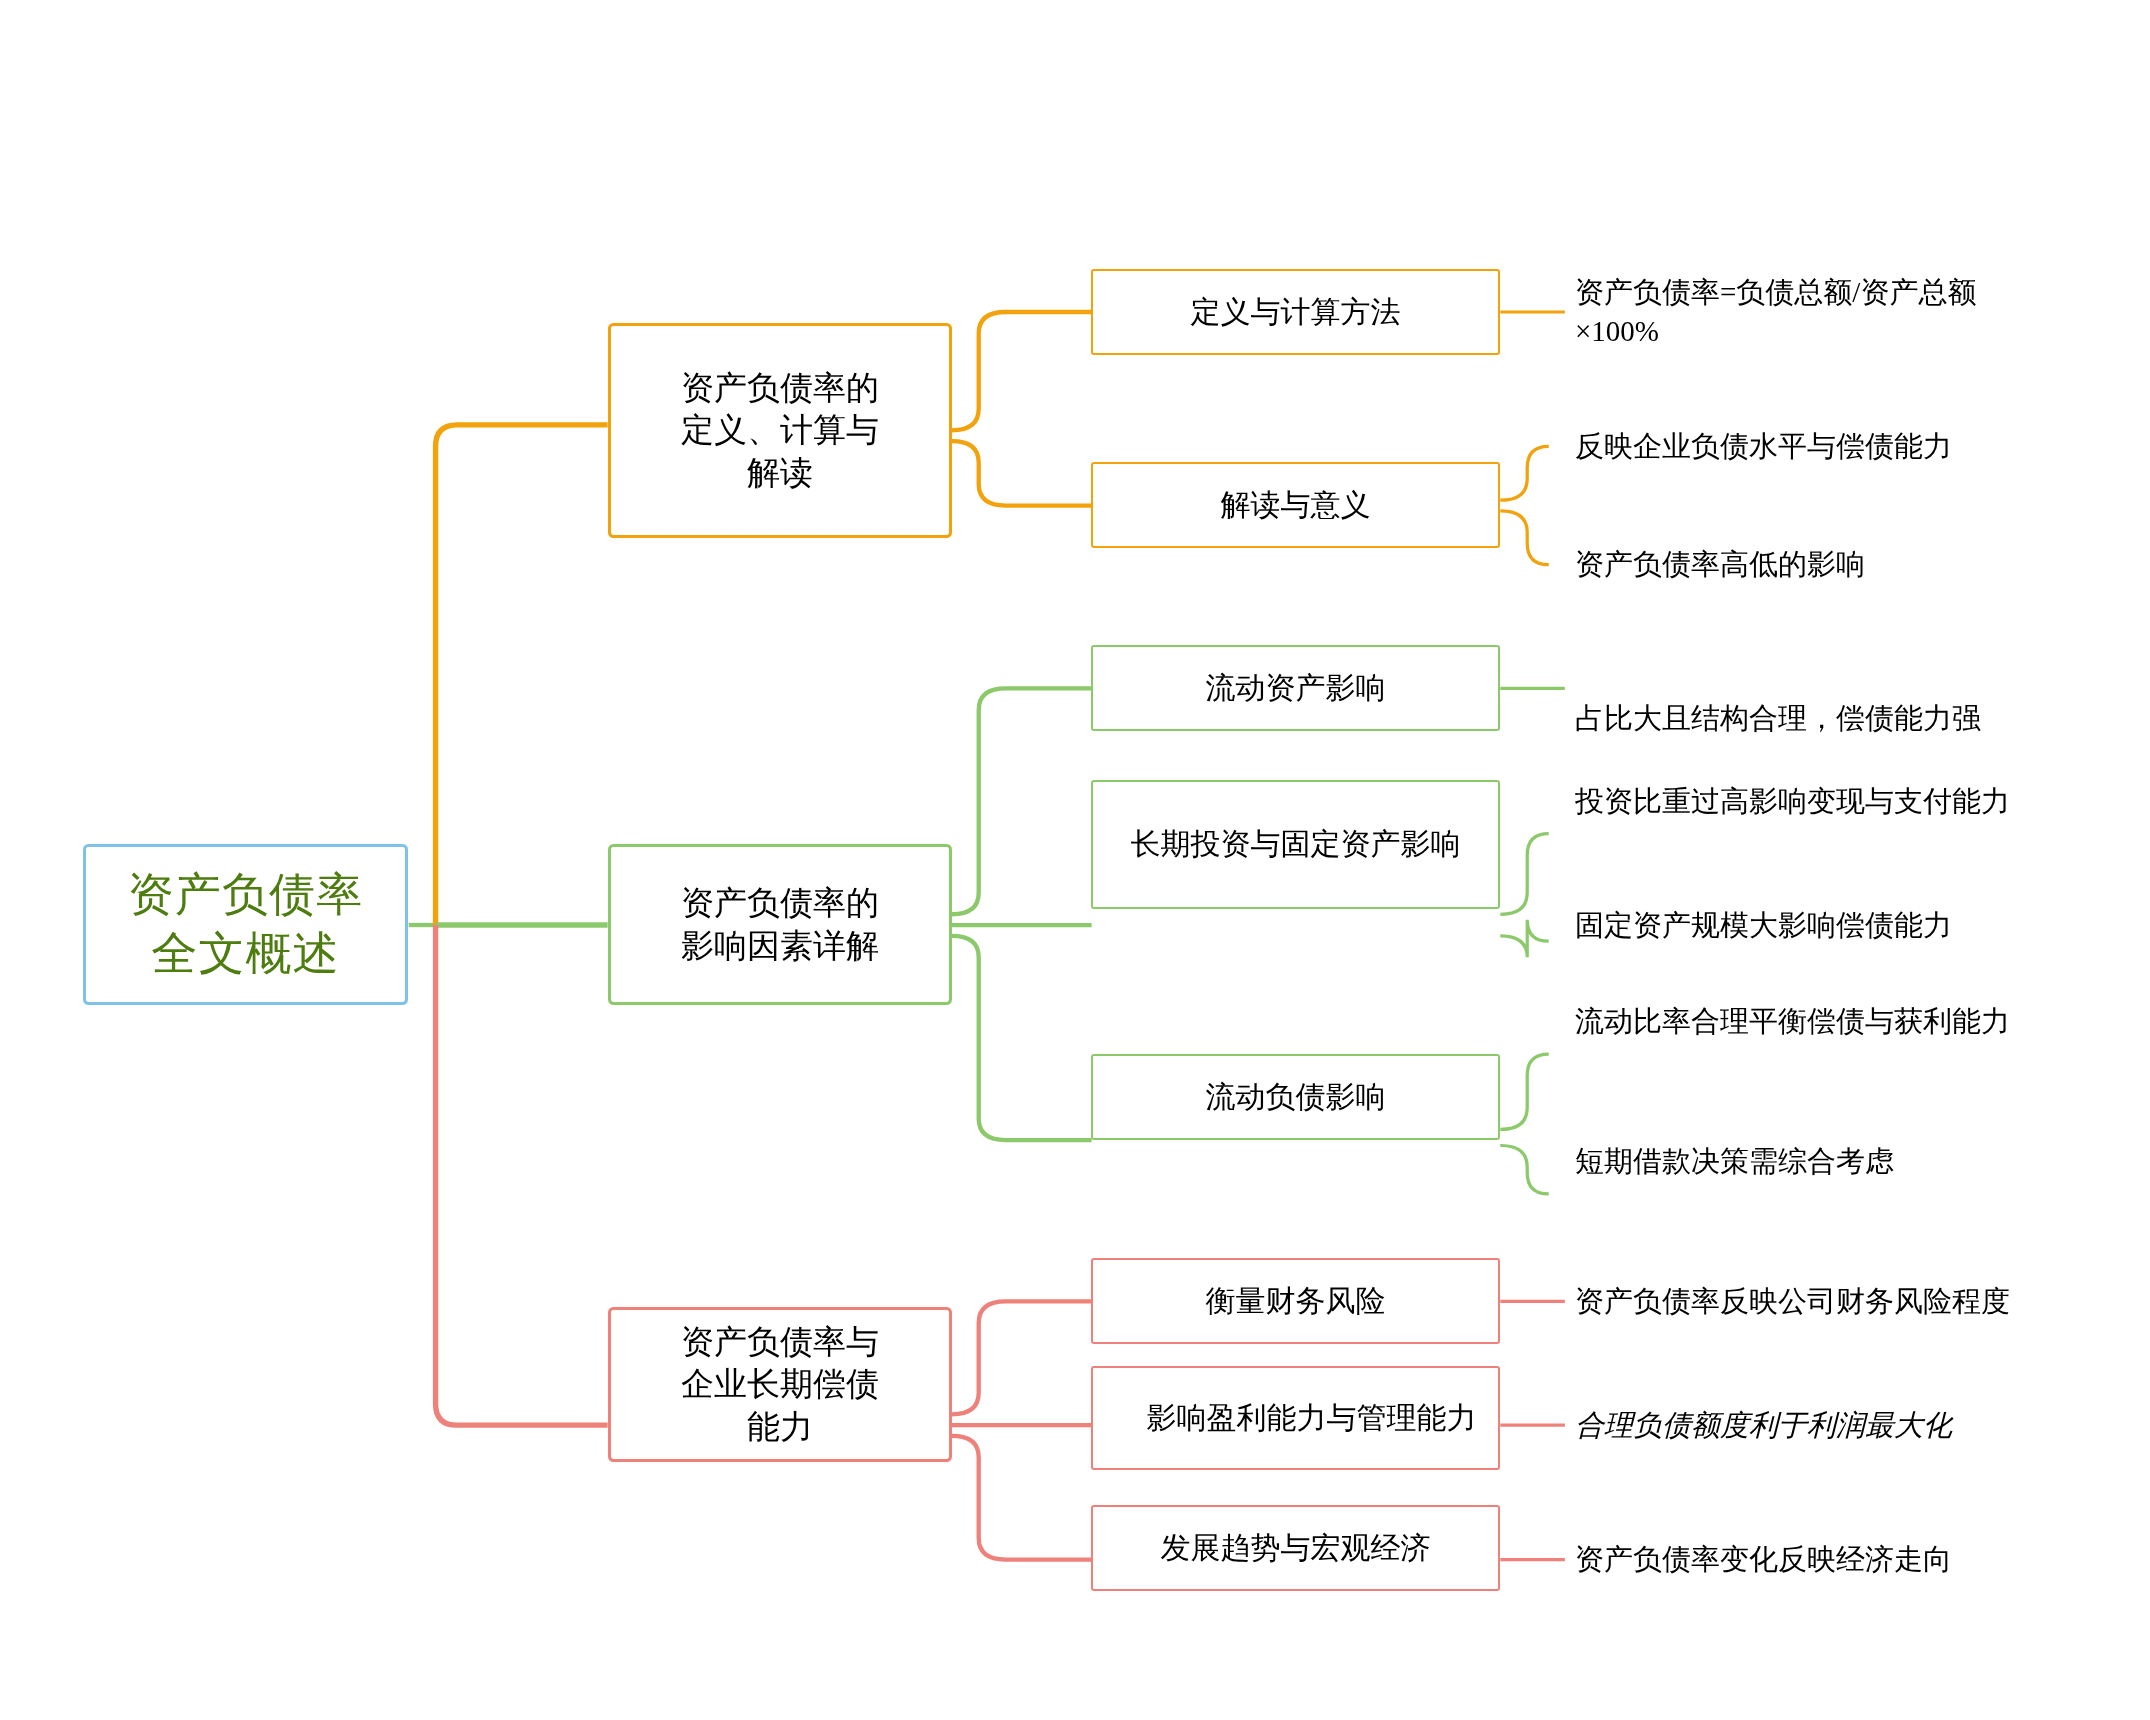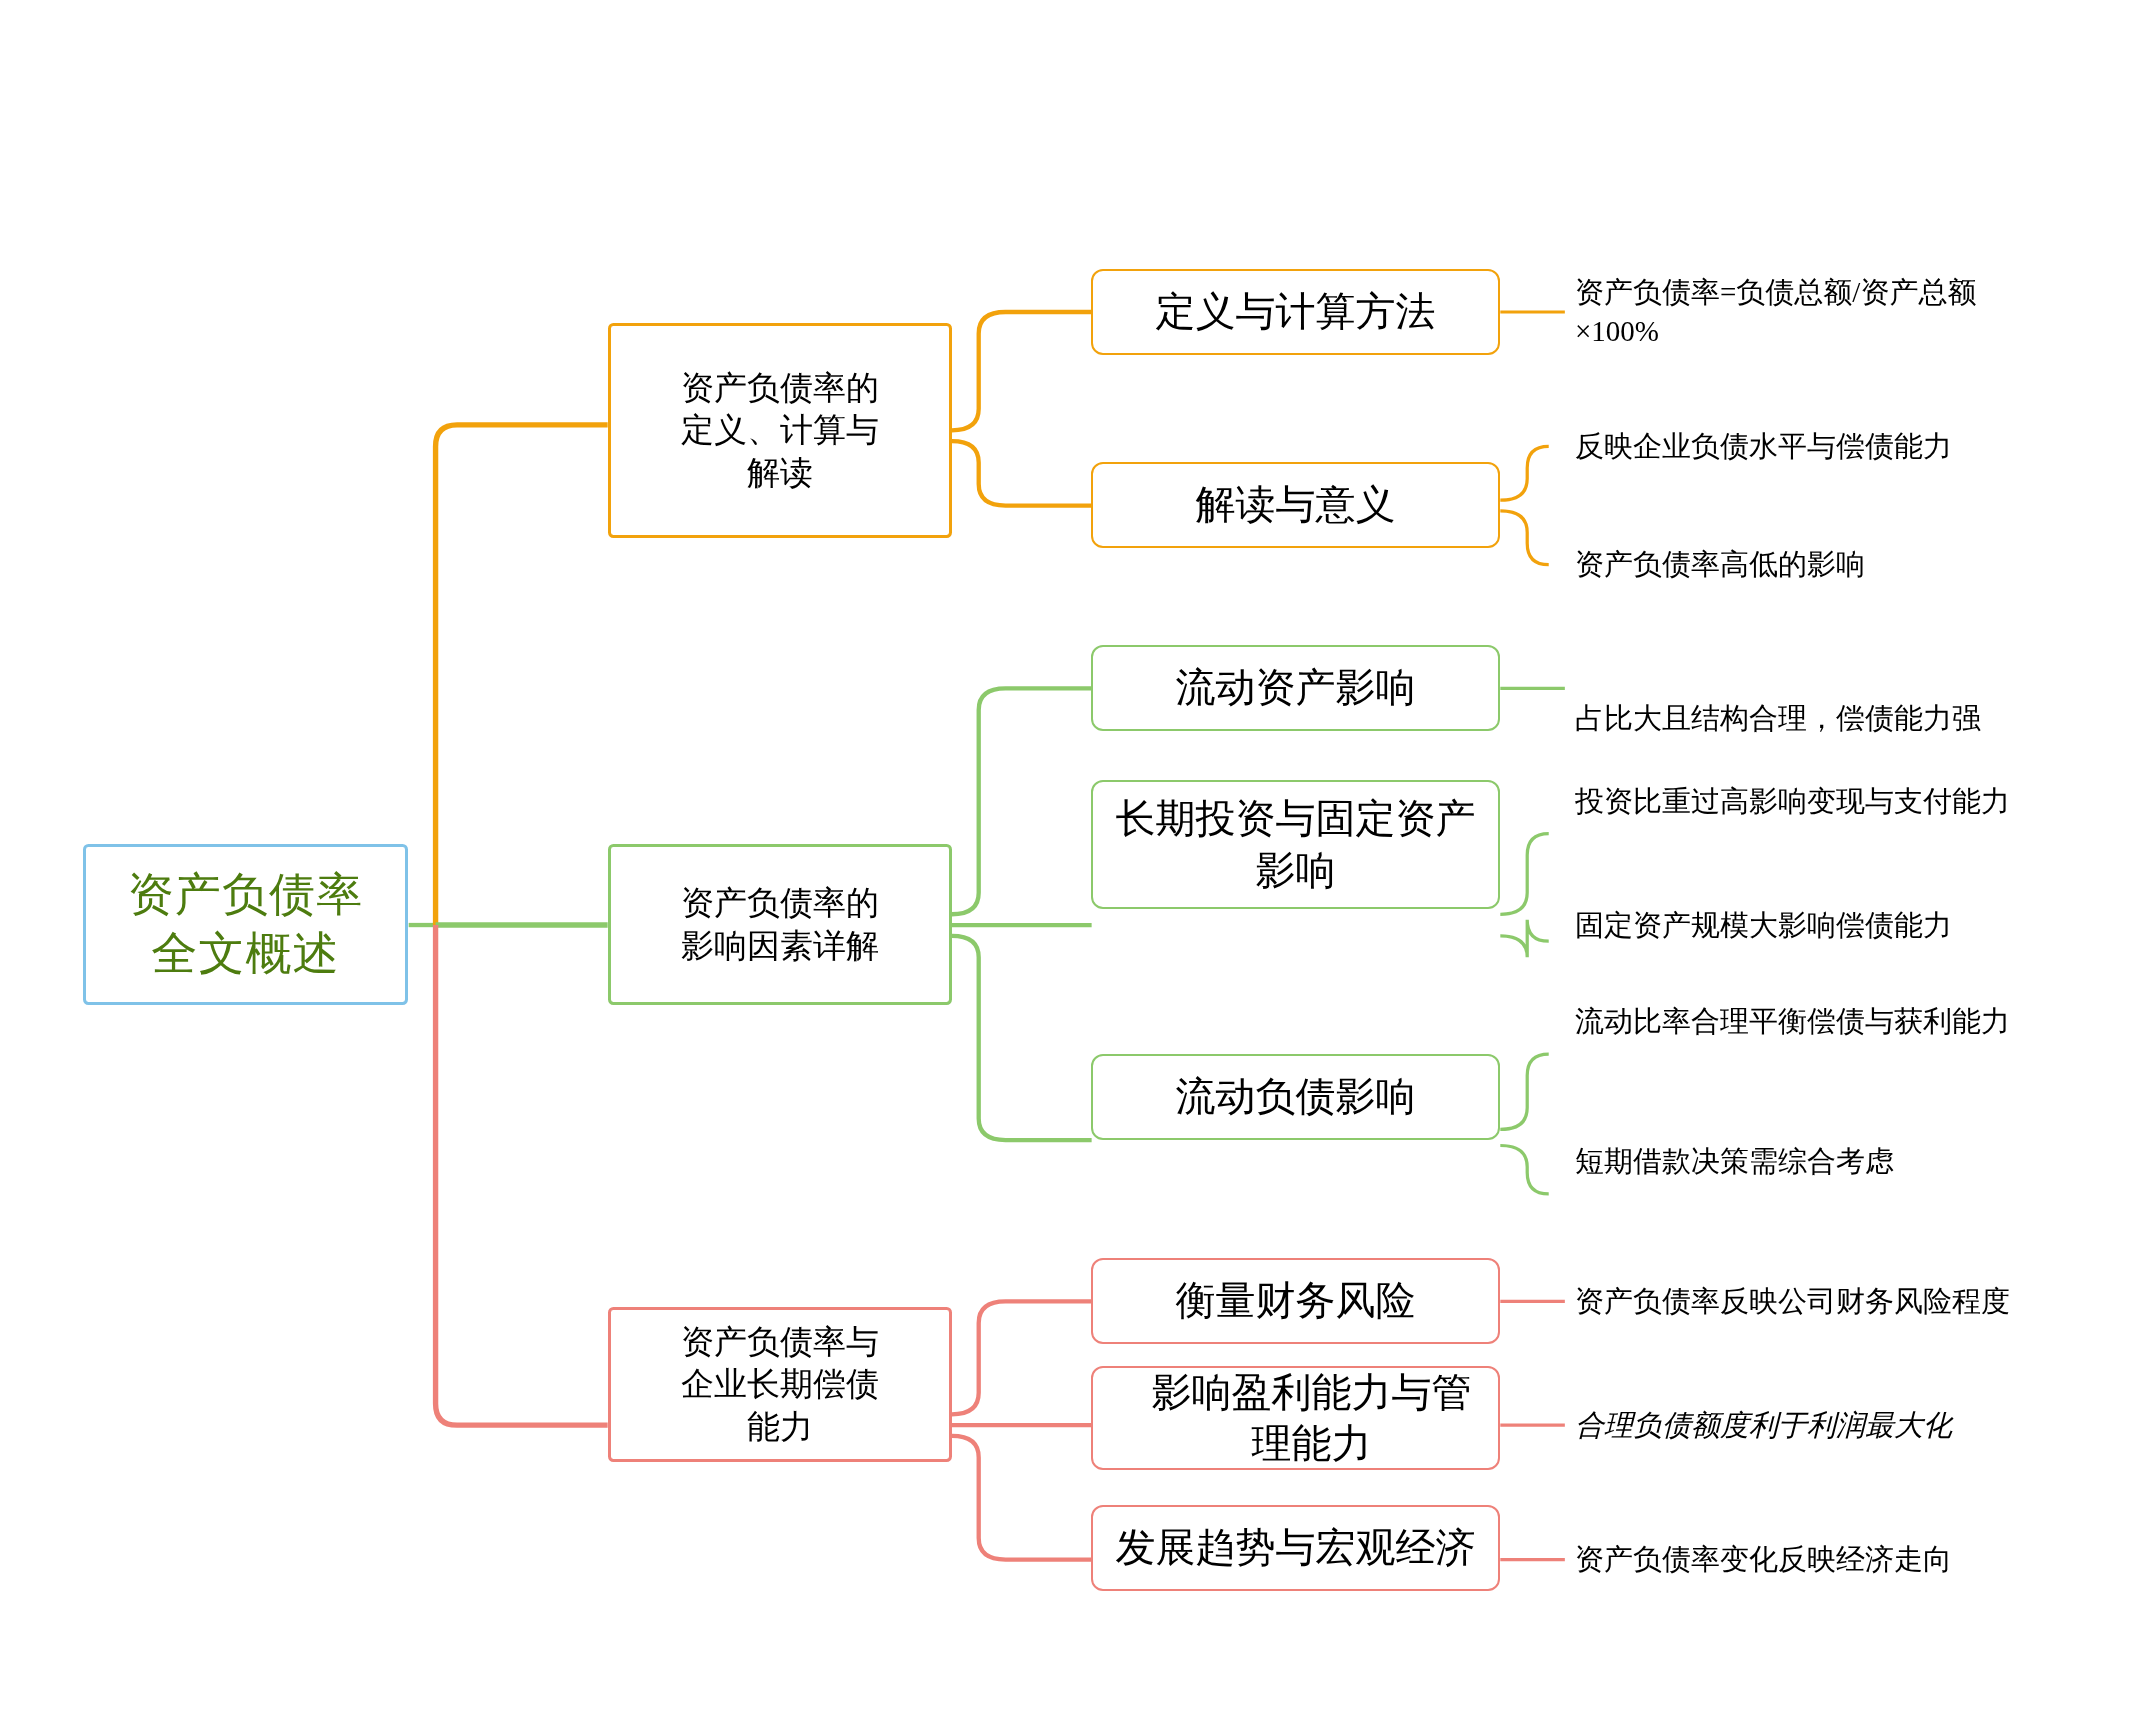--- a/index.html
+++ b/index.html
@@ -48,25 +48,25 @@
     font-size: 33px;
     color: #000000;
     border-width: 3.8px;
     border-style: solid;
   }
   .branch-orange { border-color: #f2a20c; }
   .branch-green  { border-color: #8cc96b; }
   .branch-red    { border-color: #ee8179; }
 
   .topic-node {
-    font-size: 40px;
+    font-size: 30px;
     color: #000000;
     border-width: 2.7px;
     border-style: solid;
-    border-radius: 12px;
+    border-radius: 3px;
   }
   .topic-orange { border-color: #f2a20c; }
   .topic-green  { border-color: #8cc96b; }
   .topic-red    { border-color: #ee8179; }
 
   .leaf-node {
     position: absolute;
     box-sizing: border-box;
     font-size: 29px;
     color: #000000;

